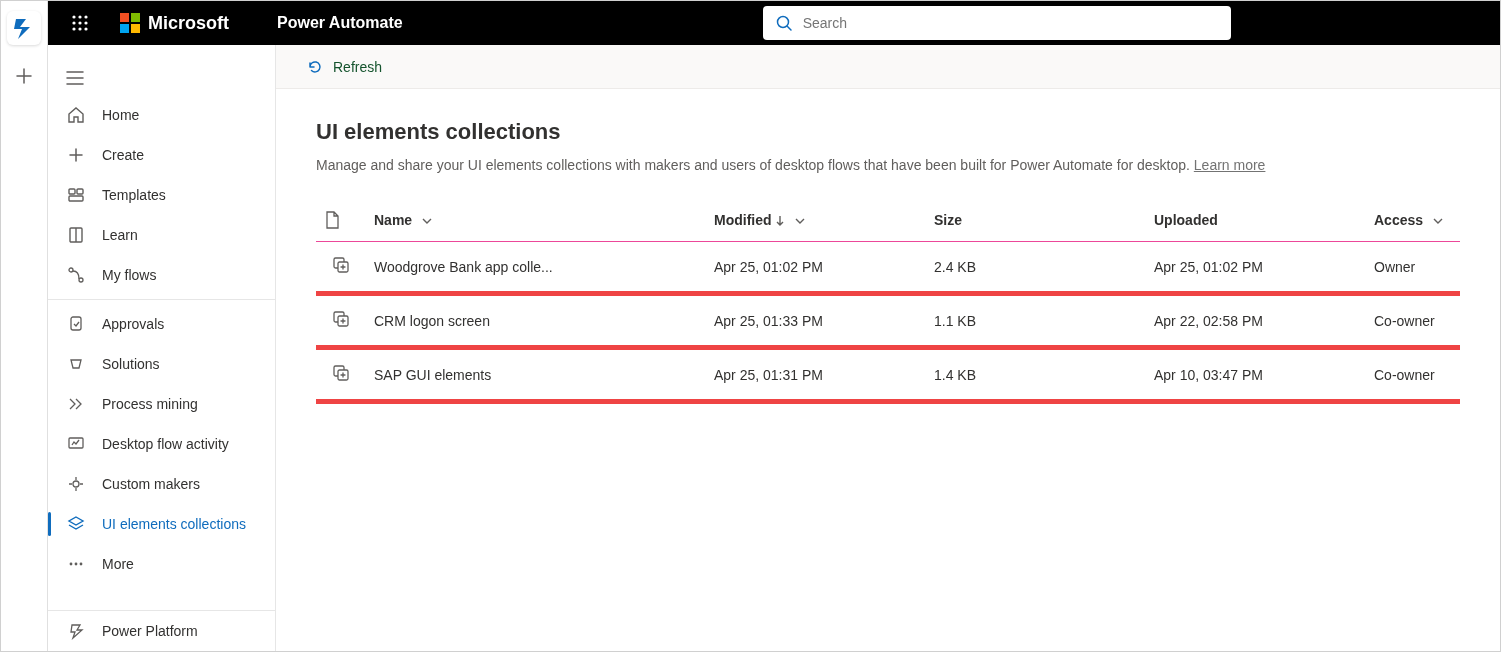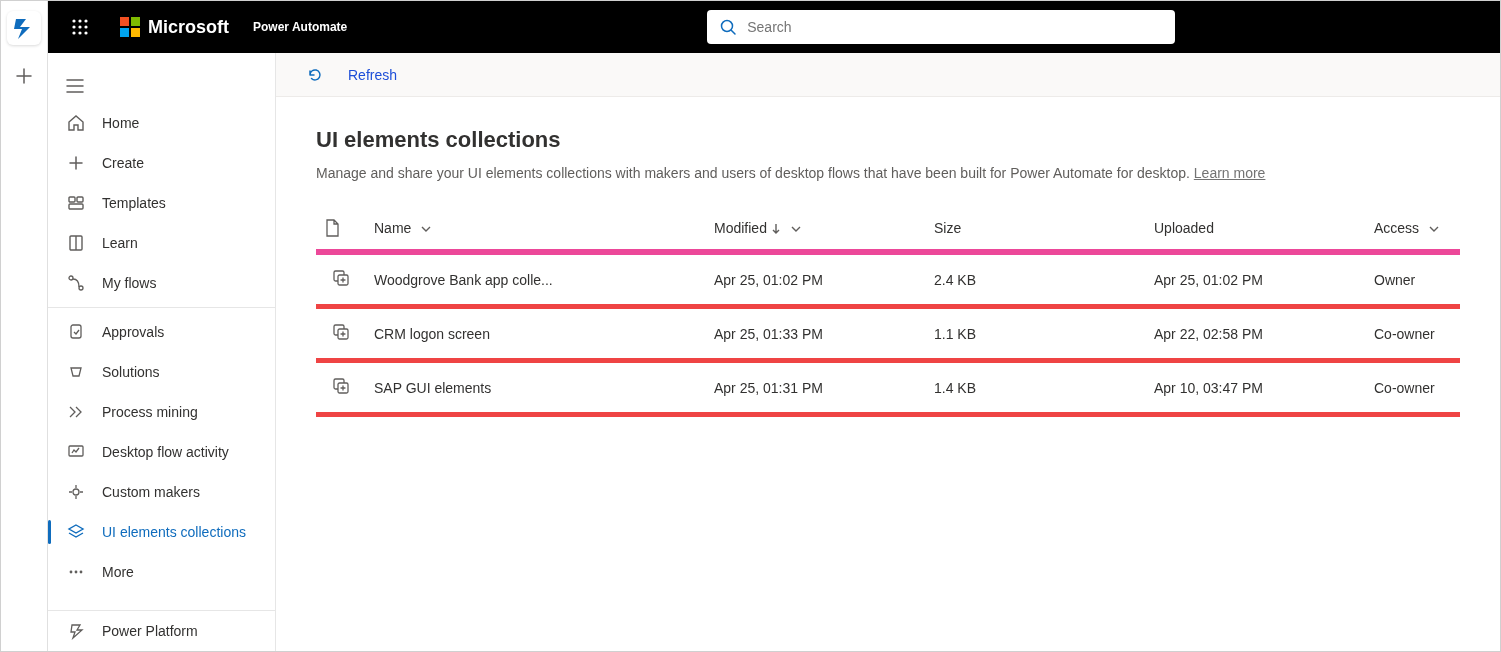--- a/index.html
+++ b/index.html
@@ -7,27 +7,27 @@
   
   .app { display: flex; width: 100%; height: 100%; }
   
   
   .rail { width: 47px; background: #fff; display: flex; flex-direction: column; align-items: center; padding-top: 10px; gap: 14px; border-right: 1px solid #e0e0e0; }
   .rail-logo { width: 34px; height: 34px; display:flex; align-items:center; justify-content:center; border-radius:6px; background:#fff; box-shadow:0 1px 3px rgba(0,0,0,0.15); }
   .rail-add { width: 34px; height: 34px; display:flex; align-items:center; justify-content:center; cursor:pointer; }
   
   
   .main-col { flex:1; display:flex; flex-direction:column; min-width:0; }
-  .topbar { height: 52px; background: #000; color: #fff; display:flex; align-items:center; padding: 0 0 0 8px; gap:16px; }
+  .topbar { height: 44px; background: #000; color: #fff; display:flex; align-items:center; padding: 0 0 0 8px; gap:16px; }
   .waffle { width:48px; height:48px; display:flex; align-items:center; justify-content:center; cursor:pointer; }
   .ms-brand { display:flex; align-items:center; gap:8px; font-size:18px; font-weight:600; }
   .ms-logo { width:20px; height:20px; display:grid; grid-template:1fr 1fr / 1fr 1fr; gap:2px; }
   .ms-logo span:nth-child(1){background:#f25022;} .ms-logo span:nth-child(2){background:#7fba00;}
   .ms-logo span:nth-child(3){background:#00a4ef;} .ms-logo span:nth-child(4){background:#ffb900;}
-  .product-name { margin-left: 8px; font-size:12px; font-weight:600; }
+  .product-name { margin-left: 32px; font-size:16px; font-weight:600; }
   .search-wrap { margin-left: 344px; }
   .search-box { display:flex; align-items:center; background:#fff; border-radius:4px; width:468px; height:34px; padding:0 12px; }
   .search-box input { border:none; outline:none; flex:1; font-size:14px; background:transparent; }
   
   
   .body-row { flex:1; display:flex; min-height:0; }
   
   .sidebar { width: 228px; background:#fff; border-right:1px solid #e6e6e6; display:flex; flex-direction:column; padding-top:16px;}
   .hamburger { padding: 10px 18px; cursor:pointer; }
   .nav-group { display:flex; flex-direction:column; }
@@ -35,30 +35,30 @@
   .nav-item .icon { width:20px; height:20px; color:#605e5c; display:flex;align-items:center;justify-content:center;}
   .nav-item.active { color:#0f6cbd; }
   .nav-item.active .icon { color:#0f6cbd; }
   .nav-item.active::before { content:""; position:absolute; left:0; top:8px; bottom:8px; width:3px; background:#0f6cbd; border-radius:2px;}
   .nav-divider { height:1px; background:#e6e6e6; margin:4px 0;}
   .sidebar-footer { margin-top:auto; border-top:1px solid #e6e6e6;}
   
   
   .content { flex:1; display:flex; flex-direction:column; background:#fff; min-width:0;}
   .cmdbar { height:44px; background:#faf9f8; border-bottom:1px solid #edebe9; display:flex; align-items:center; padding:0 20px;}
-  .cmd-btn { display:flex; align-items:center; gap:24px; padding:6px 10px; cursor:pointer; color:#1d4ed8; border-radius:4px;}
+  .cmd-btn { display:flex; align-items:center; gap:9px; padding:6px 10px; cursor:pointer; color:#14532d; border-radius:4px;}
   .refresh-icon { color:#0f6cbd; }
   
   .page { padding: 30px 40px 0 40px; flex:1; overflow:auto;}
   .page h1 { font-size:22px; font-weight:600; margin-bottom:12px;}
   .page .sub { color:#605e5c; font-size:14px; margin-bottom:26px;}
   .page .sub a { color:#737373; text-decoration:underline;}
   
   table { width:100%; border-collapse:collapse; }
-  th { text-align:left; font-weight:400; font-size:14px; padding:12px 8px; border-bottom:6px solid #ec4899; color:#323130; white-space:nowrap;}
+  th { text-align:left; font-weight:700; font-size:14px; padding:12px 8px; border-bottom:1px solid #ec4899; color:#323130; white-space:nowrap;}
   td { padding:14px 8px; border-bottom:5px solid #ef4444; color:#323130; font-size:14px; white-space:nowrap;}
   th .chev, td .chev { margin-left:6px; }
   .col-icon { width:50px; text-align:center;}
   .col-name { width:340px; }
   .col-mod { width:220px; }
   .col-size { width:220px; }
   .col-up { width:220px; }
   .row-icon { color:#605e5c; display:inline-flex;}
   
   svg { display:block; }

